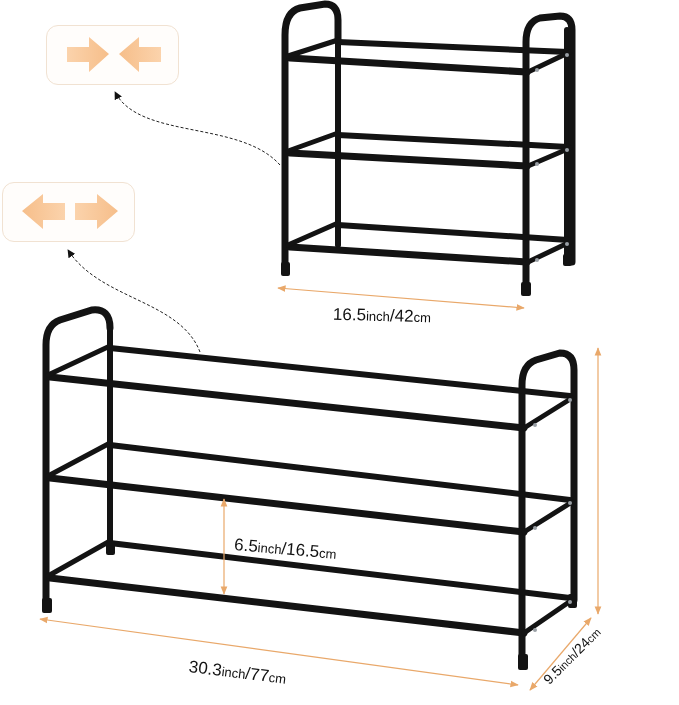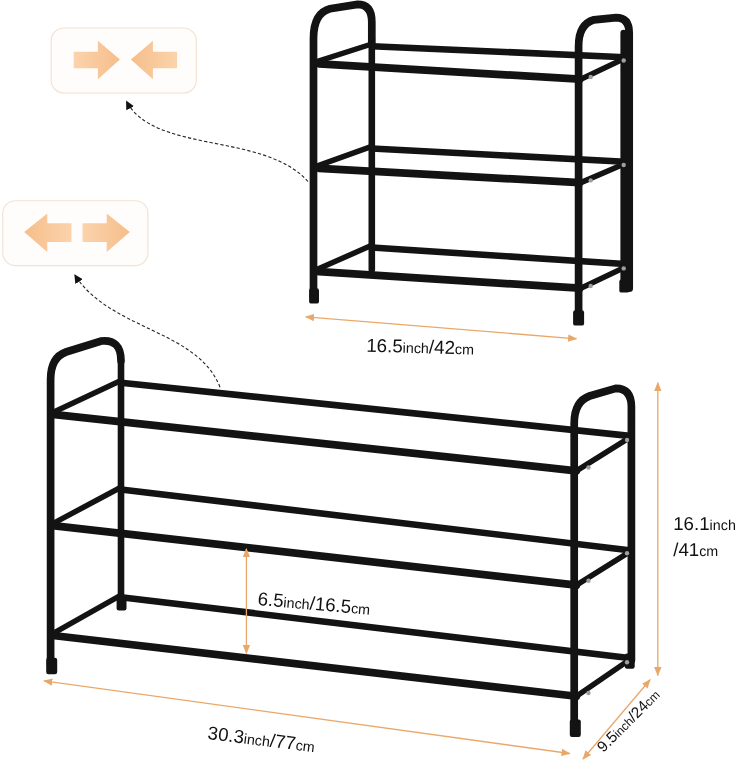--- a/index.html
+++ b/index.html
@@ -133,24 +133,20 @@
   </svg>
 
   <div class="dim" style="left:333px;top:307px;transform:rotate(1.5deg);">
     <span class="num">16.5</span><span class="unit">inch</span><span class="num">/</span><span class="num">42</span><span class="unit">cm</span>
   </div>
 
   <div class="dim" style="left:190px;top:658px;transform:rotate(7deg);transform-origin:left top;">
     <span class="num">30.3</span><span class="unit">inch</span><span class="num">/</span><span class="num">77</span><span class="unit">cm</span>
   </div>
 
-  <div class="dim" style="left:612px;top:466px;line-height:22px;">
-    <div><span class="num">16.1</span><span class="unit">inch</span></div>
-    <div><span class="num">/</span><span class="num">41</span><span class="unit">cm</span></div>
-  </div>
 
   <div class="dim" style="left:540px;top:676px;transform:rotate(-45deg);transform-origin:left top;">
     <span class="num" style="font-size:14px">9.5</span><span class="unit" style="font-size:11px">inch</span><span class="num" style="font-size:14px">/</span><span class="num" style="font-size:14px">24</span><span class="unit" style="font-size:11px">cm</span>
   </div>
 
   <div class="dim" style="left:235px;top:536px;transform:rotate(5deg);transform-origin:left top;">
     <span class="num">6.5</span><span class="unit">inch</span><span class="num">/</span><span class="num">16.5</span><span class="unit">cm</span>
   </div>
 </div>
 

